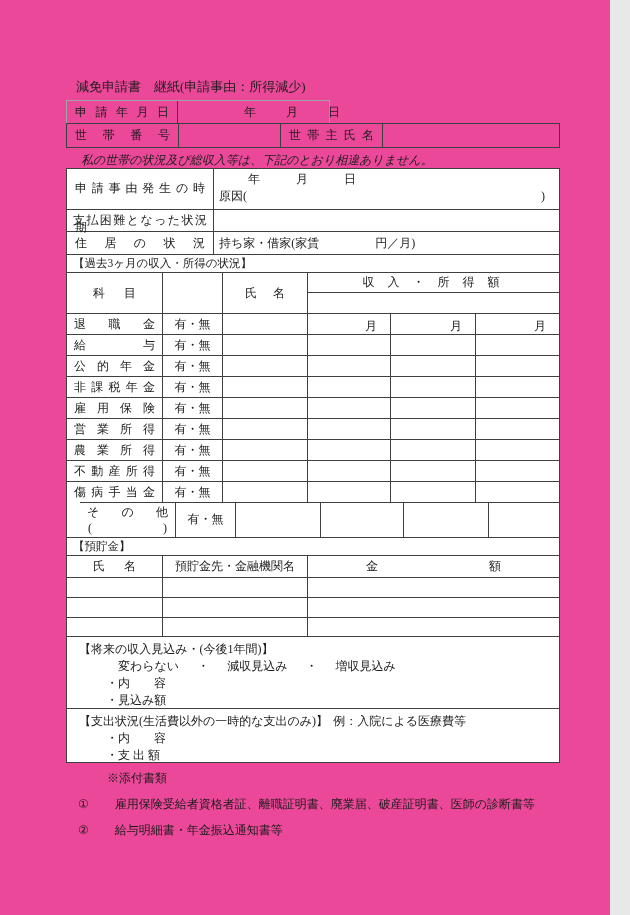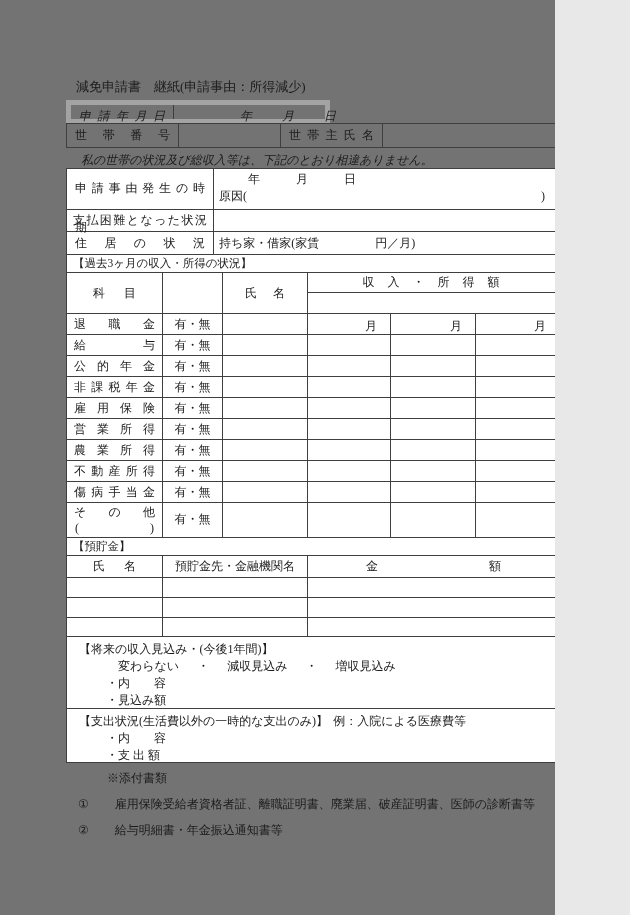--- a/index.html
+++ b/index.html
@@ -1,38 +1,38 @@
 <!DOCTYPE html>
 <html><head>
 <meta charset="utf-8">
 <style>
   * { box-sizing: border-box; margin: 0; padding: 0; }
   html, body { background: #e8e8e8; }
   .page {
     position: relative;
-    width: 555px; height: 915px;
-    background: #737373;
+    width: 610px; height: 915px;
+    background: #ec4899;
     font-family: "Liberation Serif", "DejaVu Serif", serif;
     color: #1c1c1c;
     font-size: 12px;
     overflow: hidden;
   }
   .abs { position: absolute; }
   .br { border-right: 1px solid #3f3f3f; }
   .just { text-align: justify; text-align-last: justify; }
   .ctr { text-align: center; }
   .rt { text-align: right; }
 
   
   .doc-title { left: 76px; top: 78px; font-size: 13px; white-space: nowrap; }
   .doc-title .sub { margin-left: 13px; }
 
   
   .htable { left: 66px; top: 100px; }
-  .ht-row1 { width: 264px; height: 24px; border: 5px solid #a3a3a3; display: flex; font-style: italic; }
+  .ht-row1 { width: 264px; height: 24px; border: 1px solid #a3a3a3; display: flex; }
   .ht-row2 { width: 494px; height: 25px; border: 1px solid #3f3f3f; margin-top: -1px; display: flex; }
   .ht-row1 > div, .ht-row2 > div { line-height: 22px; }
   .c-datelabel { width: 112px; padding: 0 8px; }
   .c-dateval { width: 151px; padding-left: 66px; white-space: nowrap; }
   .c-dateval .u { display: inline-block; }
   .c-dateval .u + .u { margin-left: 30px; }
   .c-hhno { width: 112px; padding: 0 8px; }
   .c-hhno-val { width: 102px; }
   .c-hhname { width: 102px; padding: 0 8px; }
   .c-hhname-val { flex: 1; }
@@ -74,21 +74,21 @@
   .ih-months > div { line-height: 19px; padding-right: 13px; }
   .m1 { width: 83px; } .m2 { width: 85px; } .m3 { flex: 1; }
 
   
   .irow { height: 21px; display: flex; }
   .irow > div { height: 100%; }
   .ic-item { width: 96px; line-height: 20px; padding: 0 7px; }
   .ic-pres { width: 60px; line-height: 20px; }
   .ic-name { width: 85px; }
   .ic-a1 { width: 83px; } .ic-a2 { width: 85px; } .ic-a3 { flex: 1; }
-  .irow-other { height: 35px; }
+  .irow-other { height: 35px; margin-left: 13px; }
   .irow-other .ic-item { line-height: 16px; padding-top: 1px; }
   .irow-other .ic-pres { line-height: 33px; }
   .paren-line { display: flex; justify-content: space-between; padding: 0 1px; }
 
   
   .shead { height: 22px; display: flex; }
   .sc-name { width: 96px; line-height: 21px; padding: 0 26px; }
   .sc-inst { width: 145px; line-height: 21px; }
   .sc-amt { flex: 1; line-height: 21px; padding: 0 58px; }
   .srow { height: 20px; display: flex; }

